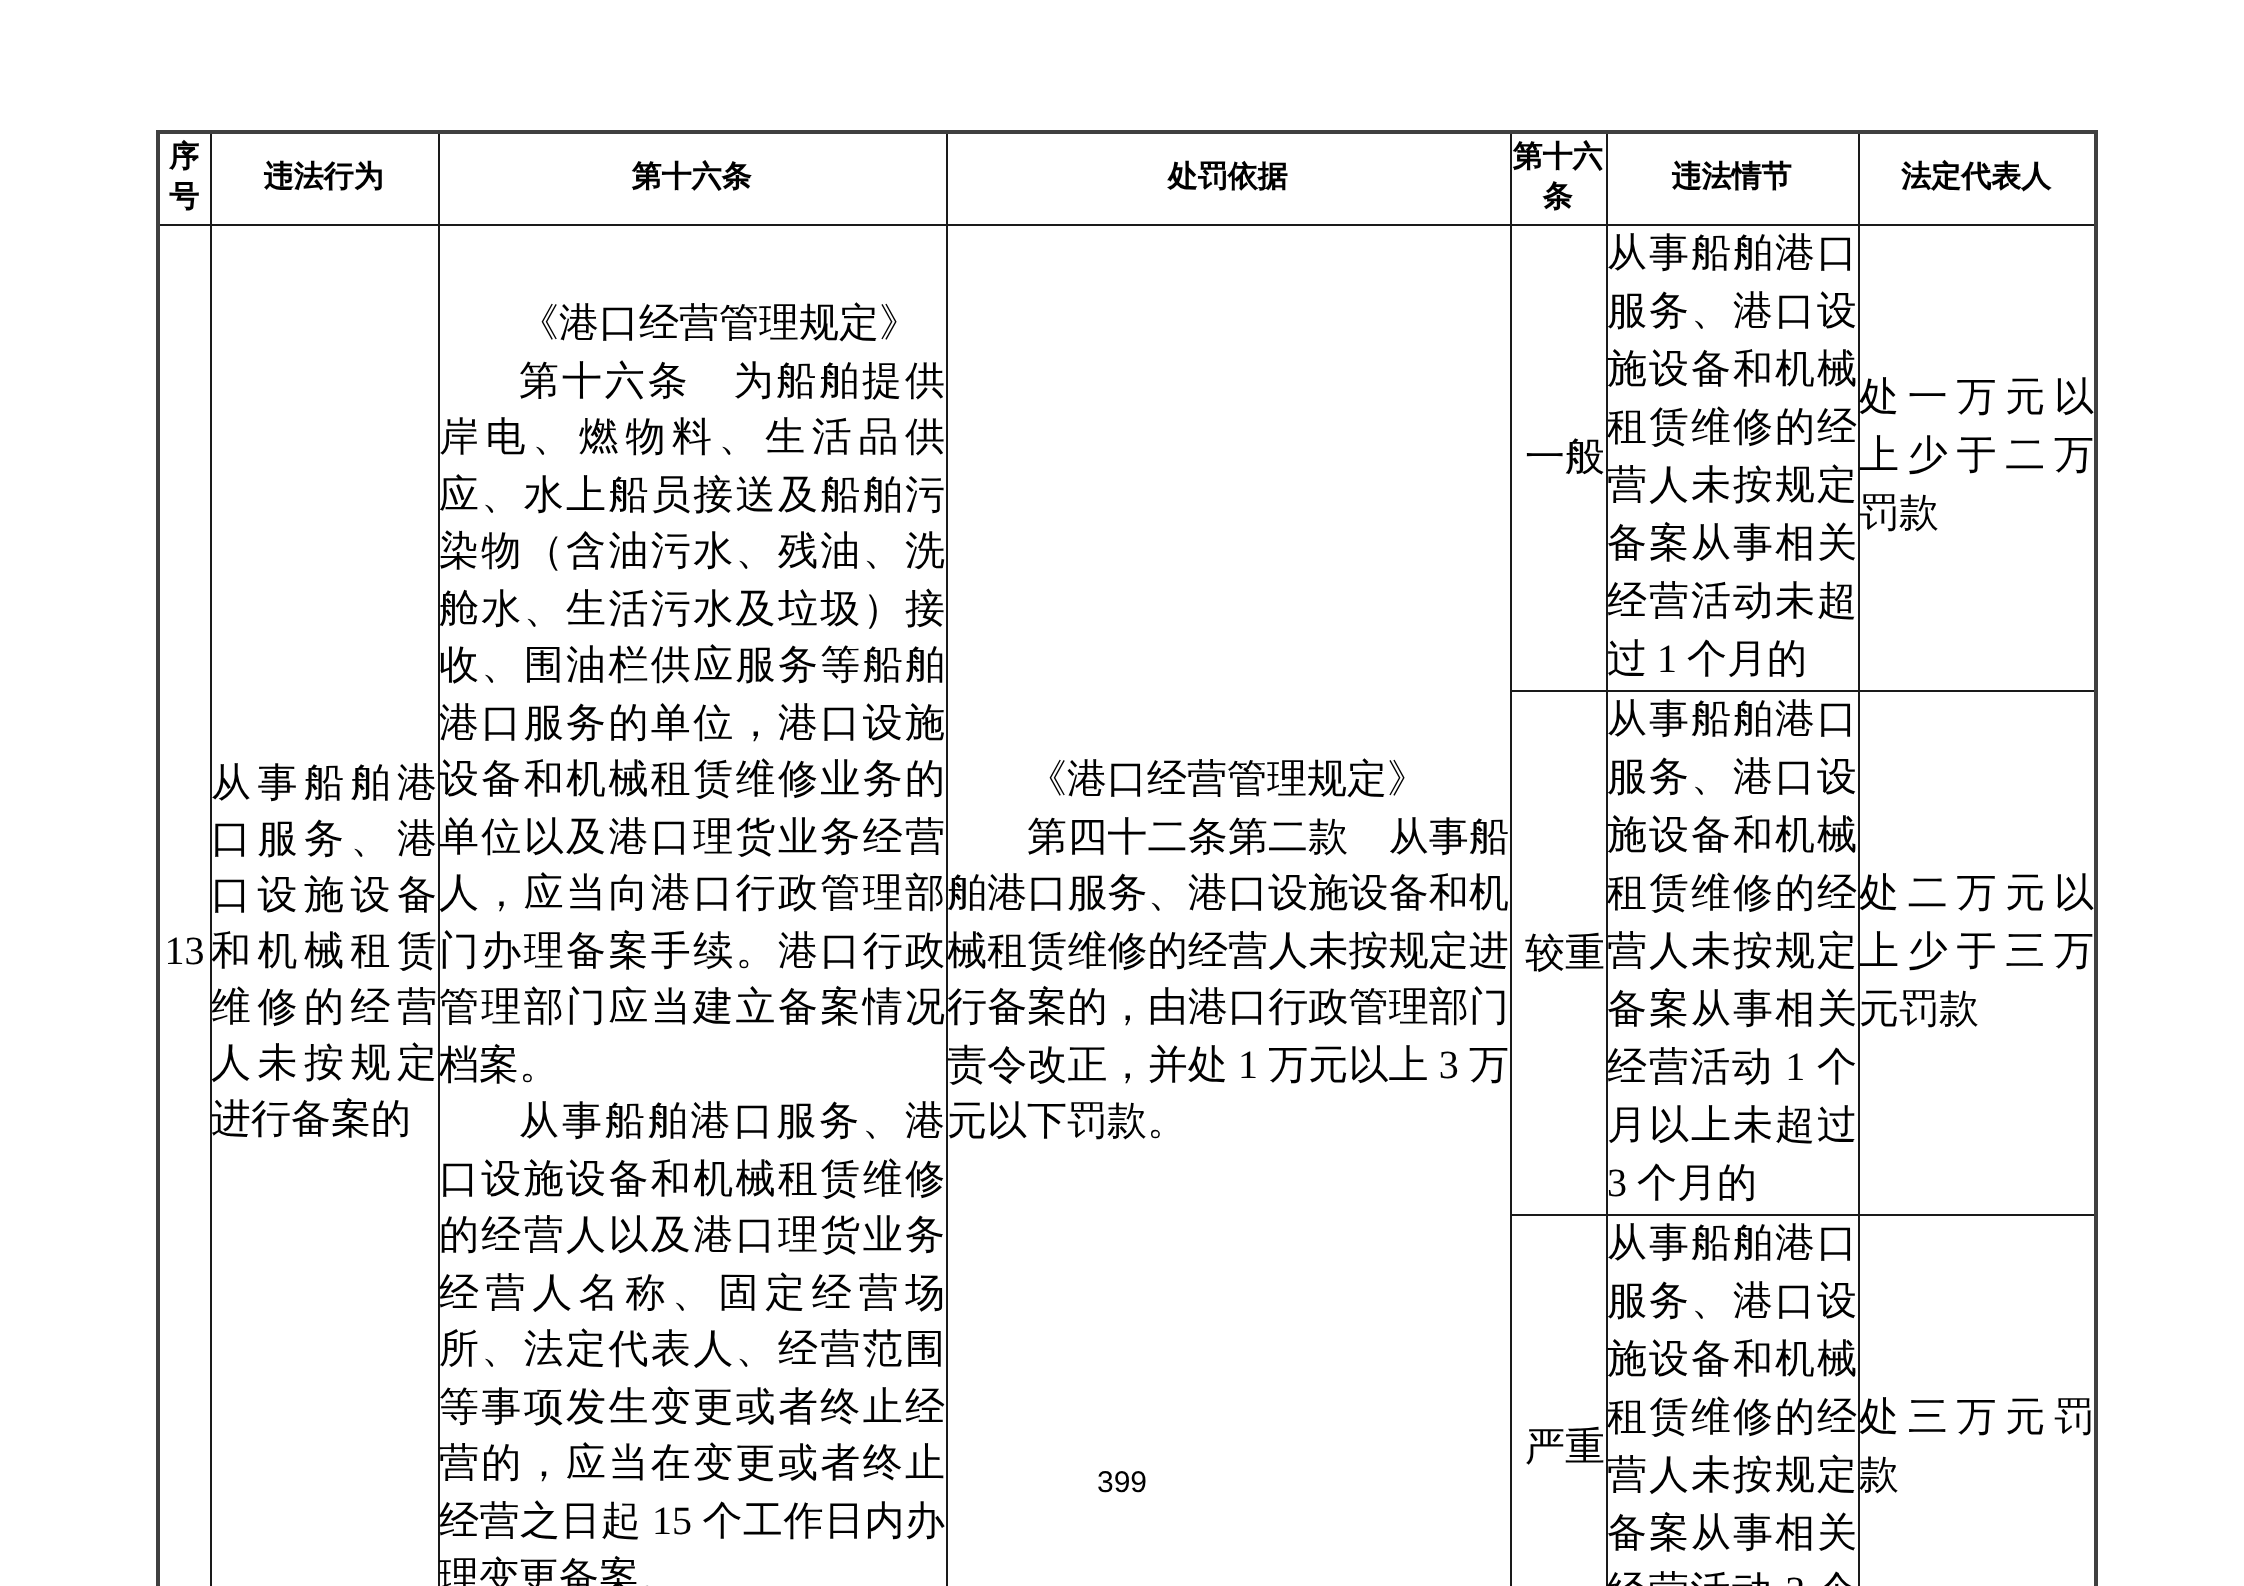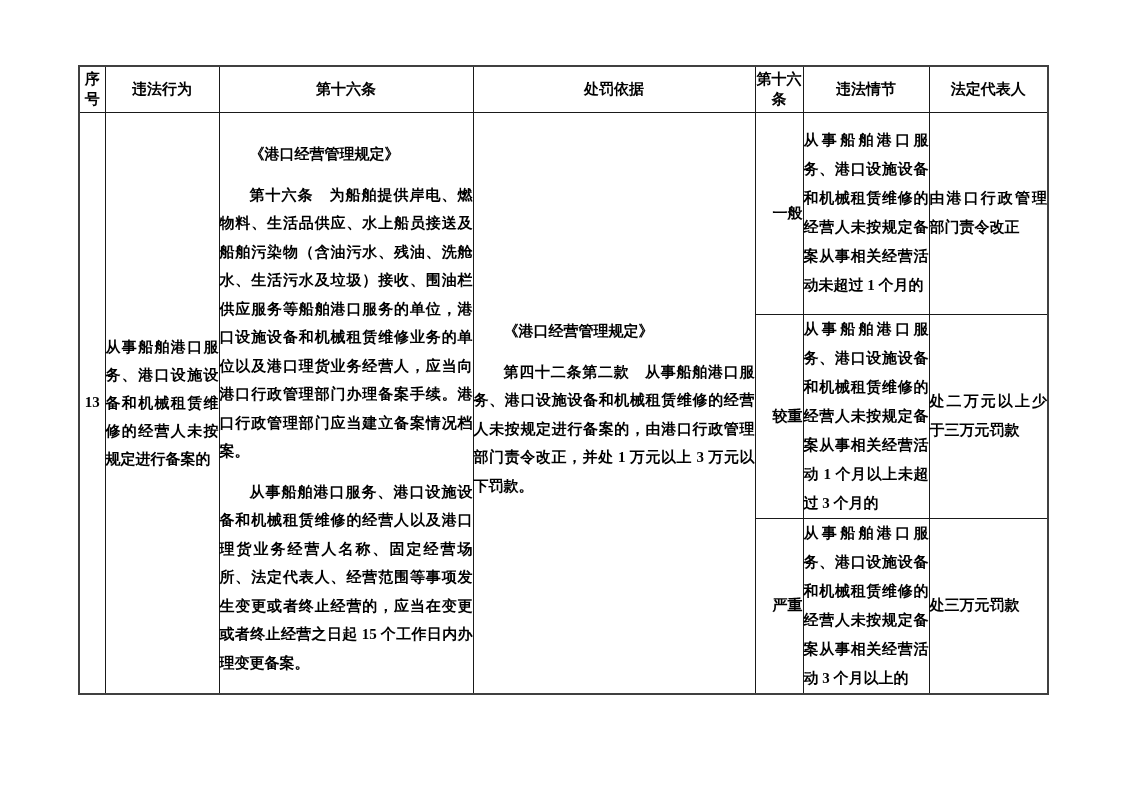--- a/index.html
+++ b/index.html
@@ -22,22 +22,22 @@
     top: 65px;
     width: 969px;
     border-collapse: collapse;
     table-layout: fixed;
     border: 2px solid #404040;
   }
   table.reg-table td, table.reg-table th {
     border: 1px solid #1a1a1a;
     padding: 0;
     vertical-align: middle;
-    font-size: 15px;
-    font-weight: bold;
+    font-size: 20px;
+    font-weight: normal;
   }
   tr.header-row th {
     font-family: "Liberation Sans", "DejaVu Sans", sans-serif;
     font-weight: bold;
     font-size: 15px;
     text-align: center;
     line-height: 1.35;
     padding: 2px 1px;
   }
   tr.header-row { height: 45px; }
@@ -56,21 +56,20 @@
     line-height: 28px;
   }
   td.basis-cell {
     padding: 0 7px;
     line-height: 28.5px;
   }
   td.basis-cell .para {
     text-align: justify;
     text-justify: inter-character;
     text-indent: 2em;
-    margin-top: 12px;
   }
   td.degree-cell {
     text-align: right;
   }
   td.circumstance-cell {
     padding: 0 6px;
     text-align: justify;
     text-justify: inter-character;
     line-height: 29px;
   }
@@ -125,31 +124,32 @@
         <div class="para">《港口经营管理规定》</div>
         <div class="para">第十六条　为船舶提供岸电、燃物料、生活品供应、水上船员接送及船舶污染物（含油污水、残油、洗舱水、生活污水及垃圾）接收、围油栏供应服务等船舶港口服务的单位，港口设施设备和机械租赁维修业务的单位以及港口理货业务经营人，应当向港口行政管理部门办理备案手续。港口行政管理部门应当建立备案情况档案。</div>
         <div class="para">从事船舶港口服务、港口设施设备和机械租赁维修的经营人以及港口理货业务经营人名称、固定经营场所、法定代表人、经营范围等事项发生变更或者终止经营的，应当在变更或者终止经营之日起 15 个工作日内办理变更备案。</div>
       </td>
       <td class="basis-cell" rowspan="3">
         <div class="para">《港口经营管理规定》</div>
         <div class="para">第四十二条第二款　从事船舶港口服务、港口设施设备和机械租赁维修的经营人未按规定进行备案的，由港口行政管理部门责令改正，并处 1 万元以上 3 万元以下罚款。</div>
       </td>
       <td class="degree-cell">一般</td>
       <td class="circumstance-cell">从事船舶港口服务、港口设施设备和机械租赁维修的经营人未按规定备案从事相关经营活动未超过 1 个月的</td>
-      <td class="standard-cell">由港口行政管理部门责令改正</td>
+      <td class="standard-cell">处一万元以上少于二万罚款</td>
     </tr>
 
     <tr class="sub-row-2">
       <td class="degree-cell">较重</td>
       <td class="circumstance-cell">从事船舶港口服务、港口设施设备和机械租赁维修的经营人未按规定备案从事相关经营活动 1 个月以上未超过 3 个月的</td>
       <td class="standard-cell">处二万元以上少于三万元罚款</td>
     </tr>
 
     <tr class="sub-row-3">
       <td class="degree-cell">严重</td>
       <td class="circumstance-cell">从事船舶港口服务、港口设施设备和机械租赁维修的经营人未按规定备案从事相关经营活动 3 个月以上的</td>
       <td class="standard-cell">处三万元罚款</td>
     </tr>
   </tbody>
     </table>
 
+  <div class="page-number">399</div>
 
 </div>
 
 </body></html>

